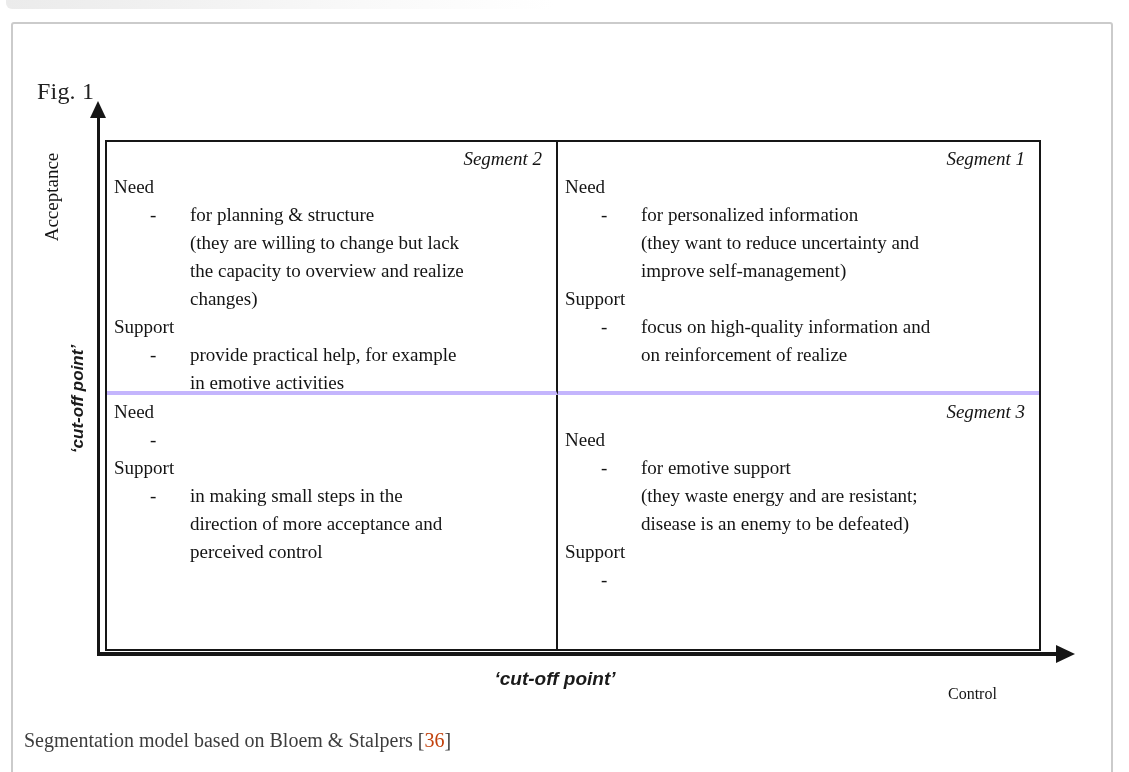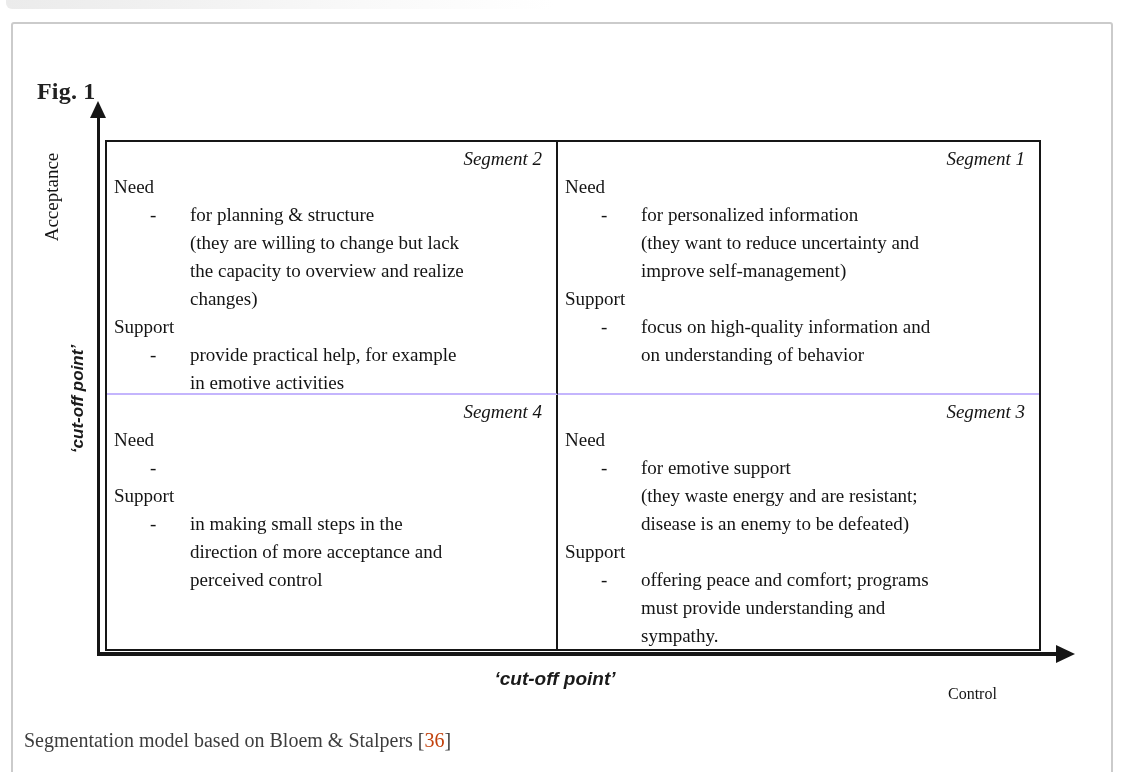--- a/index.html
+++ b/index.html
@@ -29,21 +29,21 @@
     width: 1102px; height: 762px;
     background: #ffffff;
     border: 2px solid #cbcbcb;
     border-radius: 3px;
   }
 
   .fig-title {
     position: absolute;
     left: 24px; top: 54px;
     font-size: 24px;
-    font-weight: bold;
+    font-weight: normal;
     color: #212121;
     letter-spacing: 0.2px;
   }
 
   
   .diagram-line { position: absolute; background: #161616; }
   .y-axis-line { left: 97px; top: 114px; width: 3px; height: 542px; }
   .x-axis-line { left: 97px; top: 652px; width: 961px; height: 4px; }
 
   .y-arrow {
@@ -72,21 +72,21 @@
     background: #ffffff;
   }
   .quad {
     padding: 3px 11px 0 7px;
     font-size: 19px;
     line-height: 28px;
     color: #141414;
     overflow: hidden;
   }
   .quad.b-r { border-right: 2px solid #161616; }
-  .quad.b-b { border-bottom: 2px solid #c4b5fd; }
+  .quad.b-b { border-bottom: 4px solid #c4b5fd; }
 
   .seg-title { text-align: right; font-style: italic; padding-right: 3px; }
   .bullet { display: flex; }
   .dash { flex: none; width: 76px; padding-left: 36px; }
   .btext { flex: 1; white-space: pre-line; }
 
   
   .rot-label {
     position: absolute;
     width: 160px;
@@ -179,26 +179,25 @@
       <div class="bullet">
         <span class="dash">-</span>
         <div class="btext">for personalized information
 (they want to reduce uncertainty and
 improve self-management)</div>
       </div>
       <div class="sec-label">Support</div>
       <div class="bullet">
         <span class="dash">-</span>
         <div class="btext">focus on high-quality information and
-on understanding of behavior</div>
+on reinforcement of realize</div>
       </div>
     </div>
 
     <div class="quad b-r">
-      <div class="seg-title">Segment 4</div>
       <div class="sec-label">Need</div>
       <div class="bullet">
         <span class="dash">-</span>
       </div>
       <div class="sec-label">Support</div>
       <div class="bullet">
         <span class="dash">-</span>
         <div class="btext">in making small steps in the
 direction of more acceptance and
 perceived control</div>
@@ -210,23 +209,20 @@
       <div class="sec-label">Need</div>
       <div class="bullet">
         <span class="dash">-</span>
         <div class="btext">for emotive support
 (they waste energy and are resistant;
 disease is an enemy to be defeated)</div>
       </div>
       <div class="sec-label">Support</div>
       <div class="bullet">
         <span class="dash">-</span>
-        <div class="btext">offering peace and comfort; programs
-must provide understanding and
-sympathy.</div>
       </div>
     </div>
 
   </div>
 
   <div class="rot-label y-axis-label">Acceptance</div>
   <div class="rot-label y-cutoff-label">‘cut-off point’</div>
   <div class="x-cutoff-label">‘cut-off point’</div>
   <div class="x-axis-label">Control</div>
 

